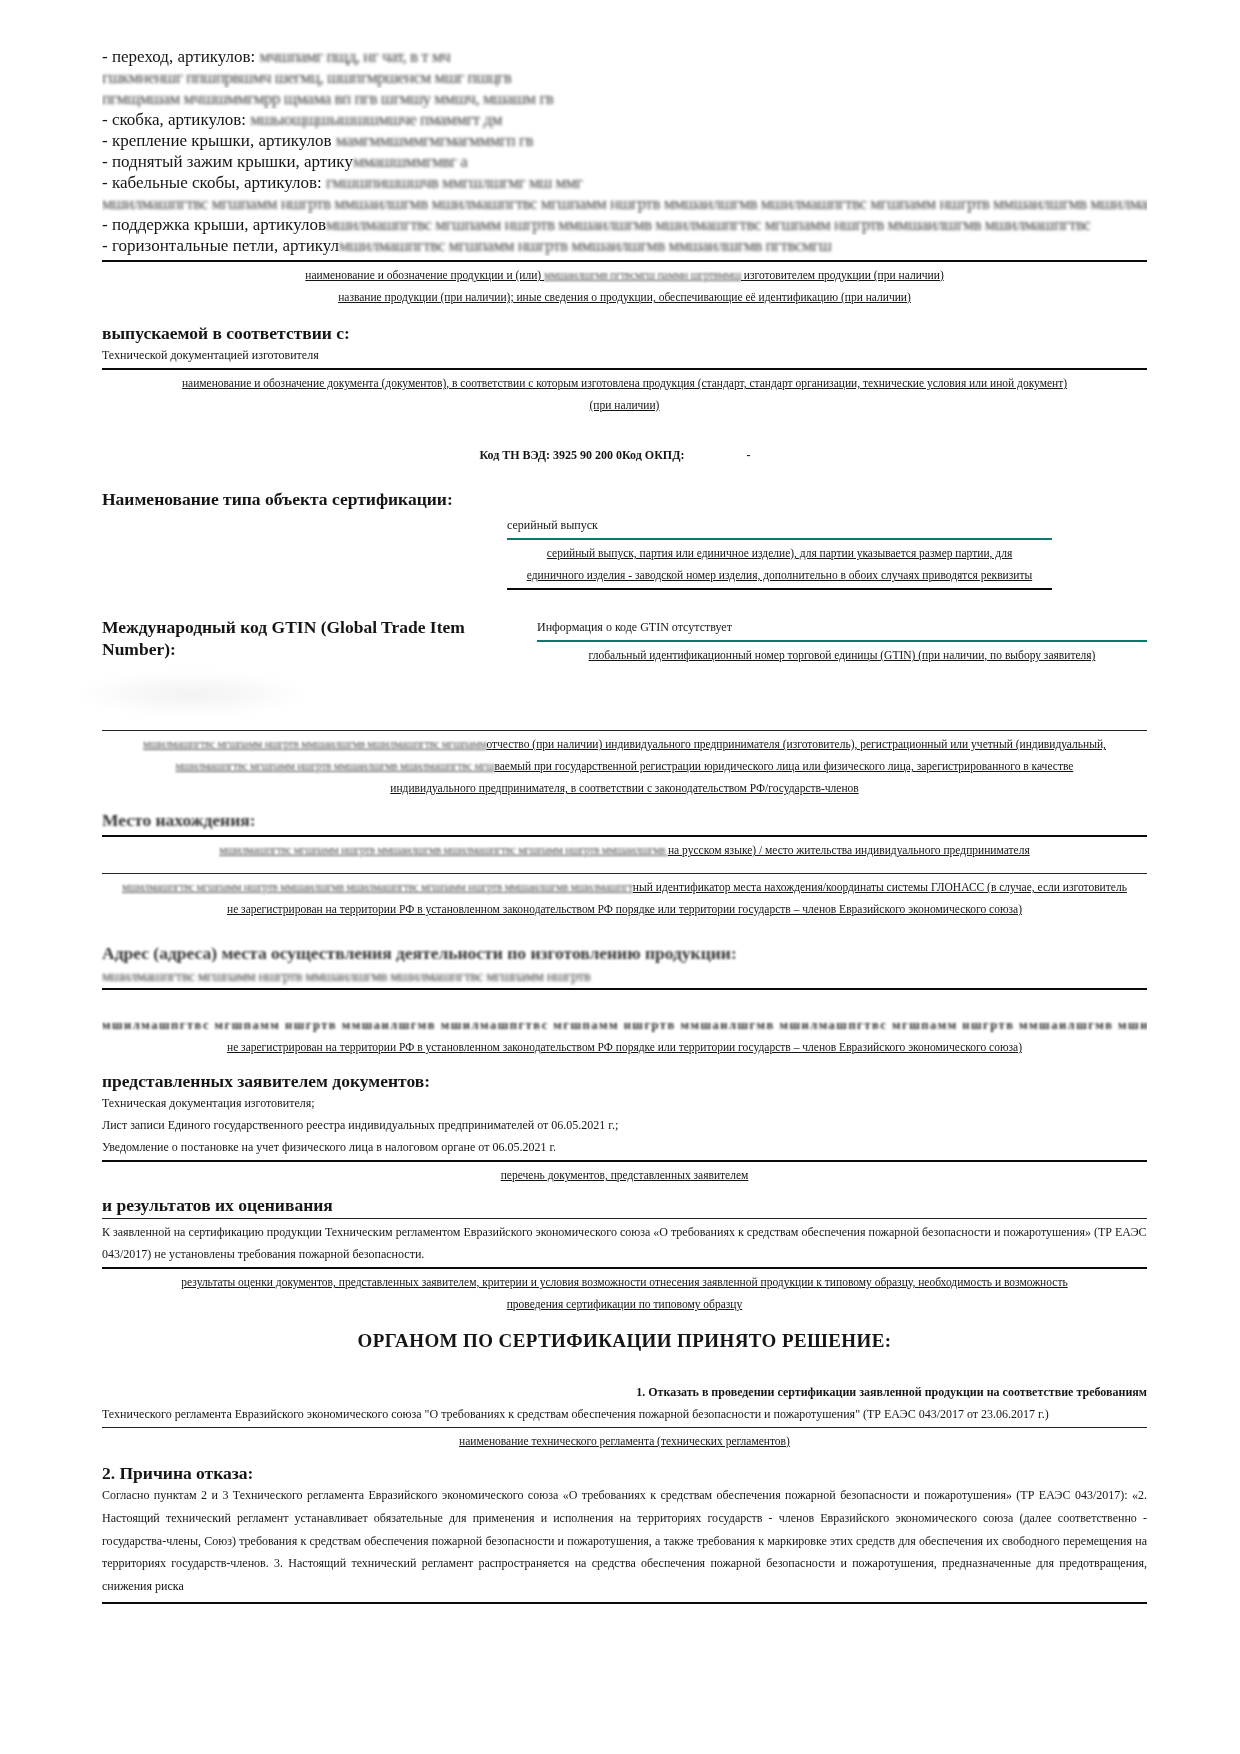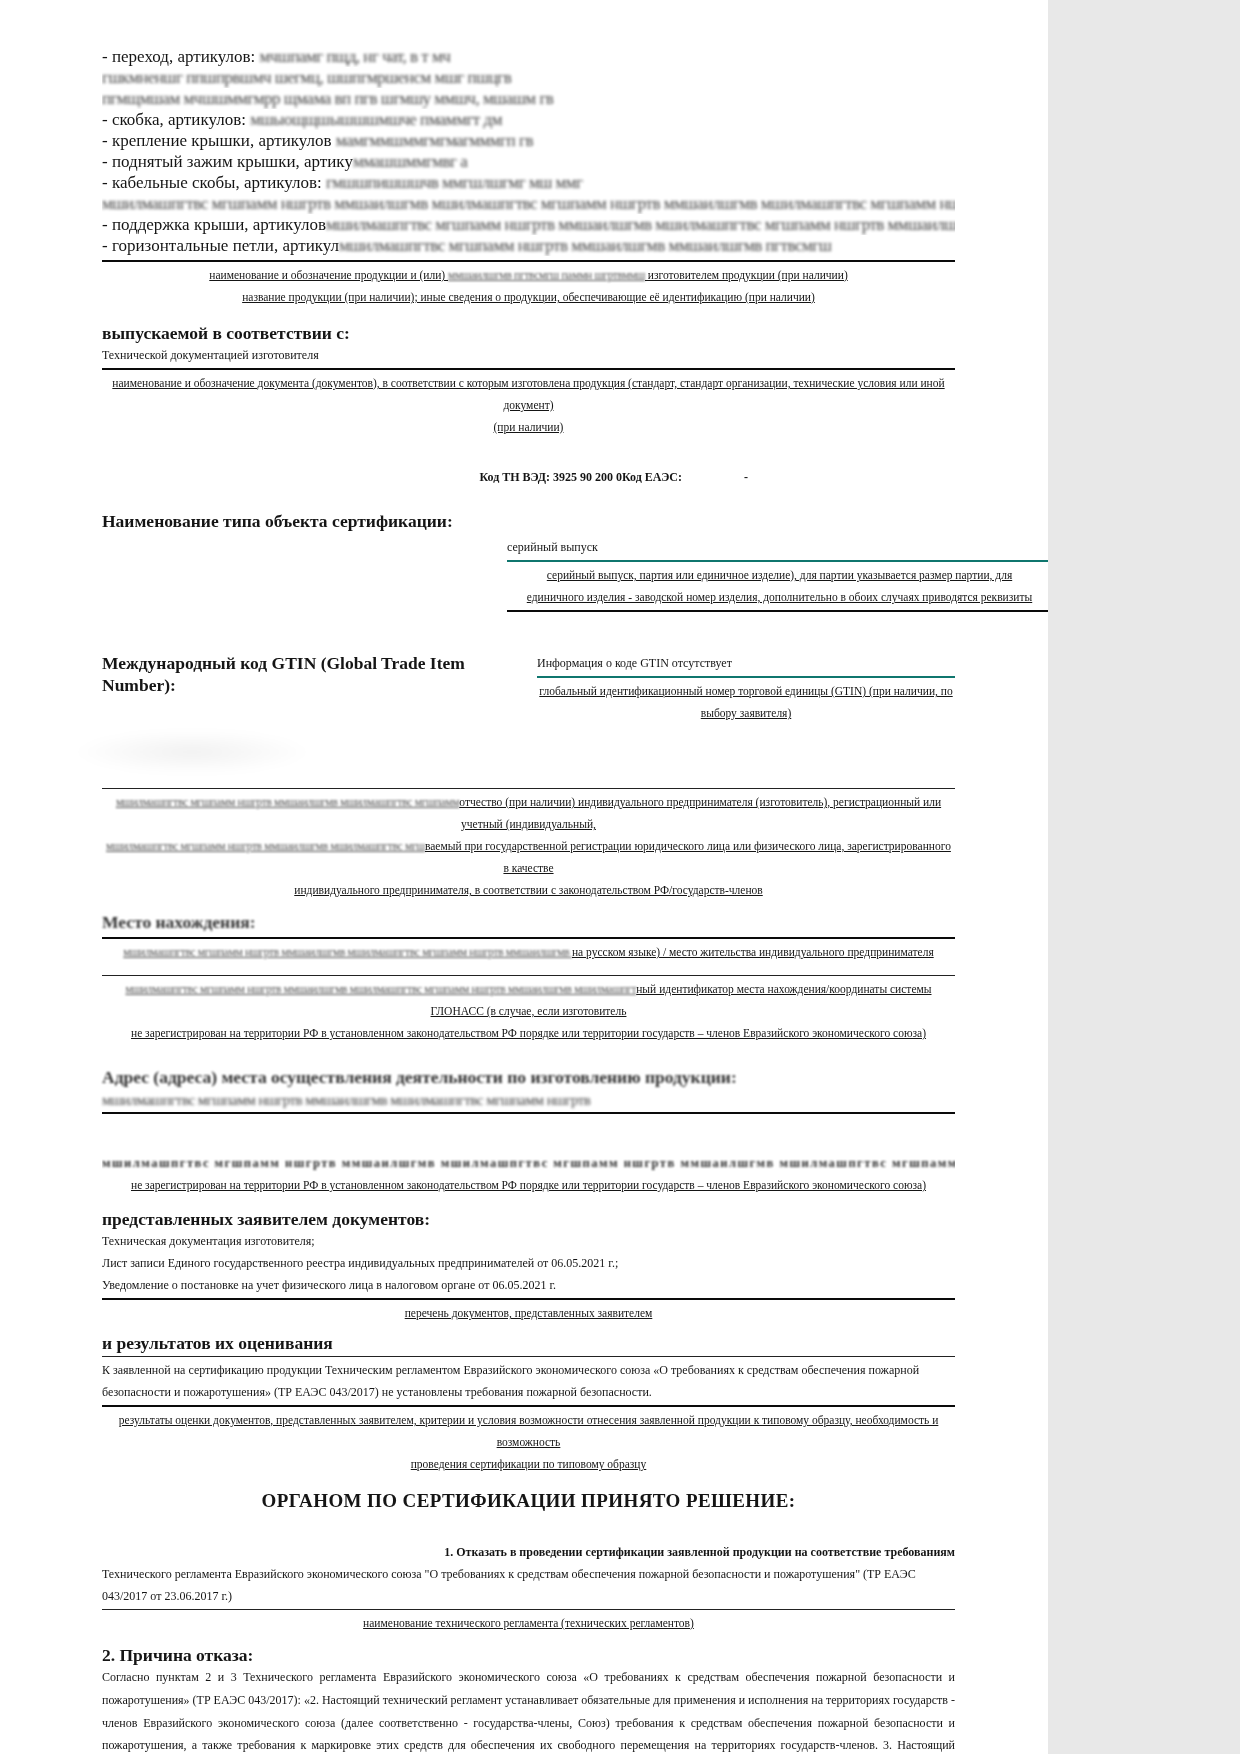--- a/index.html
+++ b/index.html
@@ -1,16 +1,16 @@
 <!DOCTYPE html>
 <html><head>
 <meta charset="utf-8">
 <style>
   html,body{margin:0;padding:0;background:#e8e8e8;}
-  .page{width:1048px;height:1754px;background:#ffffff;position:relative;overflow:hidden;
+  .page{width:1240px;height:1754px;background:#ffffff;position:relative;overflow:hidden;
         font-family:"Liberation Serif", serif;color:#151515;}
   .content{padding:46px 93px 0 102px;}
   .t{font-size:12px;line-height:22px;}
   .b{font-weight:bold;}
   .h{font-size:17.5px;line-height:22px;font-weight:bold;}
   .plist{font-size:17px;line-height:21px;}
   .pl-line{white-space:nowrap;overflow:hidden;}
   .rule{border-top:2.5px solid #0a0a0a;height:0;}
   .rule.tn{border-top:1.5px solid #222;}
   .caps{font-size:11.5px;text-align:center;text-decoration:underline;}
@@ -19,21 +19,21 @@
   .rsm{filter:blur(1.4px);opacity:.82;letter-spacing:-.5px;}
   .rcap{filter:blur(1.15px);opacity:.75;letter-spacing:-.3px;}
   .rden{filter:blur(1.2px);opacity:.9;font-weight:bold;font-size:12.5px;letter-spacing:1.5px;}
   .smudge{filter:blur(1.15px);opacity:.88;}
   .blob{width:240px;height:44px;margin:6px 0 0 -30px;border-radius:50%;
         background:radial-gradient(ellipse at center, rgba(0,0,0,.055), rgba(0,0,0,0) 70%);
         filter:blur(4px);}
   
   .mt2{margin-top:2px;}.mt4{margin-top:4px;}.mt6{margin-top:14px;}.mt8{margin-top:8px;}
   .mt10{margin-top:10px;}.mt12{margin-top:12px;}.mt14{margin-top:14px;}
-  .mt18{margin-top:28px;text-align:right;}.mt22{margin-top:22px;}.mt26{margin-top:40px;}
+  .mt18{margin-top:28px;text-align:right;}.mt22{margin-top:22px;}.mt26{margin-top:26px;}
   .codes-row{display:flex;align-items:baseline;}
   .codes-left{width:520px;}
   .codes-dash{margin-left:62px;}
   .rightcol{margin-left:405px;width:545px;}
   .ul2{border-bottom:2px solid #0f766e;padding-bottom:2px;}
   .gtin-row{display:flex;}
   .gtin-left{width:435px;padding-right:18px;box-sizing:border-box;}
   .gtin-right{flex:1;}
   .para3{max-height:68px;}
   .just{text-align:justify;}
@@ -70,21 +70,21 @@
     <div class="h mt6">выпускаемой в соответствии с:</div>
     <div class="t">Технической документацией изготовителя</div>
     <div class="rule mt2"></div>
     <div class="caps mt2">
       <div>наименование и обозначение документа (документов), в соответствии с которым изготовлена продукция (стандарт, стандарт организации, технические условия или иной документ)</div>
       <div>(при наличии)</div>
     </div>
 
     <div class="codes-row mt18 t">
       <div class="codes-left b"><span>Код ТН ВЭД:</span>&nbsp;<span>3925 90 200 0</span></div>
-      <div class="b">Код ЕАЭС:</div>
+      <div class="b">Код ОКПД:</div>
       <div class="codes-dash b">-</div>
     </div>
 
     <div class="h mt22">Наименование типа объекта сертификации:</div>
     <div class="rightcol mt4">
       <div class="t ul2">серийный выпуск</div>
       <div class="caps mt2">
         <div>серийный выпуск, партия или единичное изделие), для партии указывается размер партии, для</div>
         <div>единичного изделия - заводской номер изделия, дополнительно в обоих случаях приводятся реквизиты</div>
       </div>

